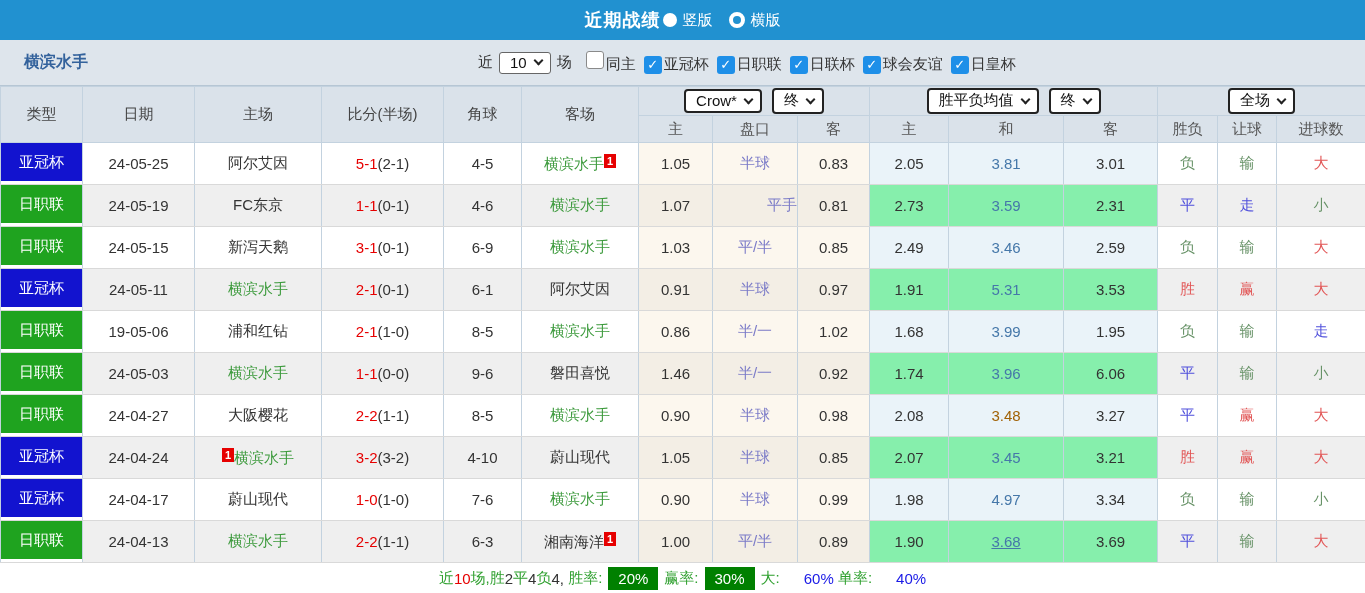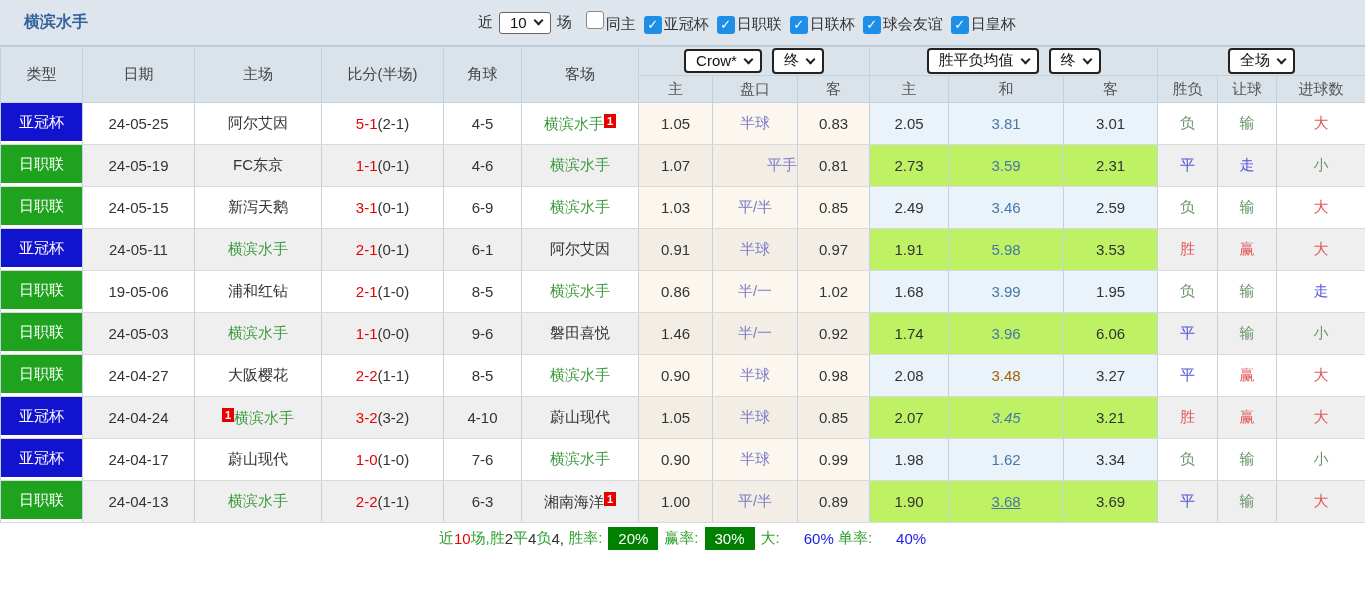--- a/index.html
+++ b/index.html
@@ -35,38 +35,51 @@
   thead tr.srow { height: 27px; }
   thead tr.srow th { color: #555; }
   .selwrap { display: flex; align-items: center; justify-content: center; gap: 10px; }
   tbody tr { height: 41px; }
   tbody td { color: #333; border-top: 1px solid #D9D9D9; border-bottom: 1px solid #D9D9D9; }
   tr.odd td { background: #FFFFFF; }
   tr.even td { background: #EFEFEF; }
   tr.odd td.g1 { background: #FCF7EE; }
   tr.even td.g1 { background: #F3EEE5; }
   tr.odd td.g2 { background: #EAF3F9; }
-  tr.even td.g2 { background: #bef264; }
+  tr.even td.g2 { background: #86efac; }
   td.type { padding: 0; background: #fff !important; border-top: none; }
   .typefill { height: 38px; margin-bottom: 3px; display: flex; align-items: center; justify-content: center; color: #fff; font-size: 15px; }
   .badge1 { display: inline-block; background: #E60000; color: #fff; font-size: 11px; line-height: 14px; padding: 0 3px; vertical-align: 4px; font-weight: bold; }
 
   
   .summary { height: 30px; display: flex; align-items: center; justify-content: center; font-size: 15px; white-space: pre; background: #fff; }
   .sg-green { color: #2FA02F; }
   .sg-red { color: #E60000; }
   .sg-dark { color: #333; }
   .sg-blue { color: #1A1AE6; margin-left: 24px; }
   .pctbadge { background: #008000; color: #fff; padding: 3px 10px; margin: 0 6px; font-size: 15px; }
 </style>
 </head>
 <body>
 
 <div class="page">
 
+  <div class="topbar">
+    <span class="title">近期战绩</span>
+    <span class="radio-group">
+      <span class="radio-item">
+        <span class="radio filled"></span>
+        <span>竖版</span>
+      </span>
+      <span class="radio-item">
+        <span class="radio ring"></span>
+        <span>横版</span>
+      </span>
+    </span>
+  </div>
 
   <div class="filterbar">
     <span class="teamname">横滨水手</span>
     <span class="filters">
       <span>近</span>
       <span class="fsel fsel-lite">
         <span>10</span>
         <i class="chev"></i>
       </span>
       <span>场</span>
@@ -209,21 +222,21 @@
           </td>
           <td>24-05-11</td>
           <td><span style="color: rgb(60, 154, 60);">横滨水手</span></td>
           <td><span style="color: rgb(230, 0, 0);">2-1</span><span>(0-1)</span></td>
           <td>6-1</td>
           <td><span>阿尔艾因</span></td>
           <td class="g1">0.91</td>
           <td class="g1" style="color: rgb(123, 123, 200);">半球</td>
           <td class="g1">0.97</td>
           <td class="g2">1.91</td>
-          <td class="g2" style="color: rgb(69, 119, 169);">5.98</td>
+          <td class="g2" style="color: rgb(69, 119, 169);">5.31</td>
           <td class="g2">3.53</td>
           <td style="color: rgb(226, 87, 87);">胜</td>
           <td style="color: rgb(226, 87, 87);">赢</td>
           <td style="color: rgb(226, 87, 87);">大</td>
         </tr>
         <tr class="odd">
           <td class="type">
             <div class="typefill" style="background: rgb(31, 163, 31);">日职联</div>
           </td>
           <td>19-05-06</td>
@@ -285,40 +298,40 @@
           </td>
           <td>24-04-24</td>
           <td><span class="badge1" style="background: rgb(230, 0, 0);">1</span><span style="color: rgb(60, 154, 60);">横滨水手</span></td>
           <td><span style="color: rgb(230, 0, 0);">3-2</span><span>(3-2)</span></td>
           <td>4-10</td>
           <td><span>蔚山现代</span></td>
           <td class="g1">1.05</td>
           <td class="g1" style="color: rgb(123, 123, 200);">半球</td>
           <td class="g1">0.85</td>
           <td class="g2">2.07</td>
-          <td class="g2" style="color: rgb(69, 119, 169); font-style: italic;">3.45</td>
+          <td class="g2" style="color: rgb(69, 119, 169);">3.45</td>
           <td class="g2">3.21</td>
           <td style="color: rgb(226, 87, 87);">胜</td>
           <td style="color: rgb(226, 87, 87);">赢</td>
           <td style="color: rgb(226, 87, 87);">大</td>
         </tr>
         <tr class="odd">
           <td class="type">
             <div class="typefill" style="background: rgb(18, 19, 207);">亚冠杯</div>
           </td>
           <td>24-04-17</td>
           <td><span>蔚山现代</span></td>
           <td><span style="color: rgb(230, 0, 0);">1-0</span><span>(1-0)</span></td>
           <td>7-6</td>
           <td><span style="color: rgb(60, 154, 60);">横滨水手</span></td>
           <td class="g1">0.90</td>
           <td class="g1" style="color: rgb(123, 123, 200);">半球</td>
           <td class="g1">0.99</td>
           <td class="g2">1.98</td>
-          <td class="g2" style="color: rgb(69, 119, 169);">1.62</td>
+          <td class="g2" style="color: rgb(69, 119, 169);">4.97</td>
           <td class="g2">3.34</td>
           <td style="color: rgb(103, 146, 103);">负</td>
           <td style="color: rgb(103, 146, 103);">输</td>
           <td style="color: rgb(103, 146, 103);">小</td>
         </tr>
         <tr class="even">
           <td class="type">
             <div class="typefill" style="background: rgb(31, 163, 31);">日职联</div>
           </td>
           <td>24-04-13</td>

